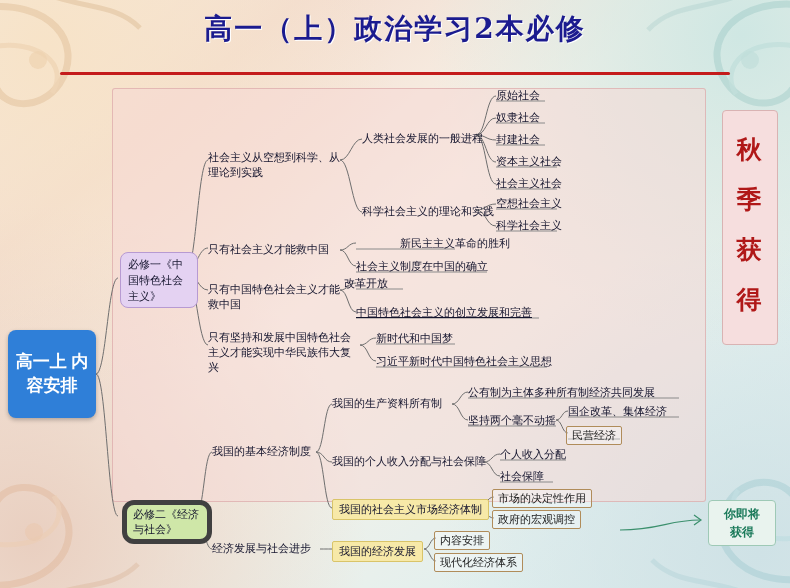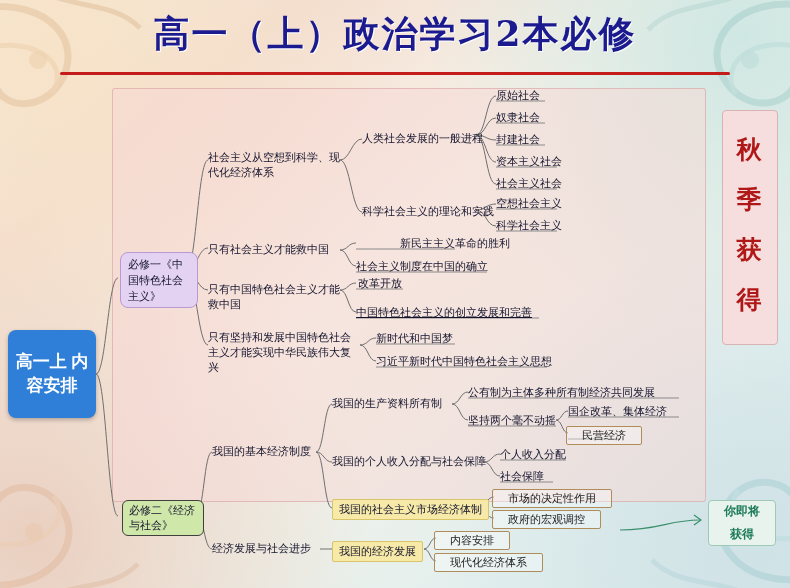--- a/index.html
+++ b/index.html
@@ -18,21 +18,21 @@
   .deco{position:absolute;pointer-events:none;opacity:.55;}
   .deco svg{display:block;}
   .tl{top:-12px;left:-10px;}
   .tr{top:-14px;right:-8px;}
   .bl{bottom:-16px;left:-12px;}
   .br{bottom:-10px;right:-10px;}
 
   .title{
     position:absolute;left:0;right:0;top:10px;text-align:center;
     font-family:"DejaVu Serif","Liberation Serif",serif;
-    font-weight:bold;font-size:36px;color:#1b1b8f;letter-spacing:2px;
+    font-weight:bold;font-size:28px;color:#1b1b8f;letter-spacing:2px;
     text-shadow:1px 1px 0 #fff;
   }
   .title-underline{
     position:absolute;left:60px;width:670px;top:72px;height:3px;
     background:#c41b1b;border-radius:2px;
   }
 
   .panel{
     position:absolute;left:112px;top:88px;width:592px;height:412px;
     background:rgba(246,216,214,0.55);
@@ -41,28 +41,28 @@
   }
 
   .node{
     position:absolute;
     font-size:11px;line-height:15px;color:#1a1a1a;
     white-space:pre-line;
   }
   .plain{color:#14142d;}
   .boxed{
     border:1px solid #b08c5a;background:rgba(255,255,255,.35);
-    padding:1px 15px;border-radius:2px;
+    padding:1px 5px;border-radius:2px;
   }
   .yellow{
     background:#f7e9a8;border:1px solid #d9c469;padding:2px 6px;border-radius:2px;
     color:#14142d;
   }
   .green{
-    background:#cfe7a8;border:1px solid #404040;padding:2px 6px;border-radius:6px;
+    background:#cfe7a8;border:5px solid #404040;padding:2px 6px;border-radius:12px;
     color:#14142d;
   }
   .purple{
     background:#e4d2f2;border:1px solid #b79ad2;padding:3px 7px;border-radius:8px;
     color:#14142d;line-height:16px;
   }
   .left-blue{
     position:absolute;left:8px;top:330px;width:88px;height:88px;
     background:#2f7fd8;border-radius:8px;color:#fff;
     font-weight:bold;font-size:17px;line-height:24px;
@@ -74,21 +74,21 @@
     background:#f6dede;border:1px solid #d9b3b3;border-radius:4px;
     color:#b01818;font-family:"DejaVu Serif","Liberation Serif",serif;
     font-weight:bold;font-size:25px;line-height:50px;text-align:center;
     padding-top:14px;box-sizing:border-box;
     letter-spacing:2px;
   }
   .right-vert span{display:block;}
   .right-bottom{
     position:absolute;right:14px;top:500px;width:66px;height:44px;
     background:#e9f3ee;border:1px solid #9ec9b6;border-radius:4px;
-    color:#1b7a5a;font-size:12px;line-height:23px;font-weight:bold;
+    color:#1b7a5a;font-size:12px;line-height:18px;font-weight:bold;
     display:flex;align-items:center;justify-content:center;text-align:center;
   }
   svg.lines{position:absolute;left:0;top:0;width:790px;height:588px;pointer-events:none;}
   .lines path,.lines line{fill:none;stroke:#6f6f6f;stroke-width:1;}
   .lines .ul{stroke:#8a8a8a;stroke-width:1;}
   .lines .arrow{stroke:#3a8f6c;stroke-width:1.2;}
 </style>
 </head>
 <body>
 
@@ -208,40 +208,40 @@
   <line class="ul" x1="500" y1="460" x2="566" y2="460"></line>
   <line class="ul" x1="500" y1="482" x2="553" y2="482"></line>
 </svg>
 
 <div class="left-blue">高一上
 内容安排</div>
 
 <div class="node purple" style="left:120px;top:252px;width:62px;">必修一《中国特色社会主义》</div>
 <div class="node green" style="left:122px;top:500px;width:68px;">必修二《经济与社会》</div>
 
-<div class="node plain" style="left:208px;top:150px;width:132px;">社会主义从空想到科学、现代化经济体系</div>
+<div class="node plain" style="left:208px;top:150px;width:132px;">社会主义从空想到科学、从理论到实践</div>
 <div class="node plain" style="left:208px;top:242px;width:132px;">只有社会主义才能救中国</div>
 <div class="node plain" style="left:208px;top:282px;width:132px;">只有中国特色社会主义才能救中国</div>
 <div class="node plain" style="left:208px;top:330px;width:152px;">只有坚持和发展中国特色社会主义才能实现中华民族伟大复兴</div>
 
 <div class="node plain" style="left:362px;top:131px;">人类社会发展的一般进程</div>
 <div class="node plain" style="left:362px;top:204px;">科学社会主义的理论和实践</div>
 
 <div class="node plain" style="left:496px;top:88px;">原始社会</div>
 <div class="node plain" style="left:496px;top:110px;">奴隶社会</div>
 <div class="node plain" style="left:496px;top:132px;">封建社会</div>
 <div class="node plain" style="left:496px;top:154px;">资本主义社会</div>
 <div class="node plain" style="left:496px;top:176px;">社会主义社会</div>
 <div class="node plain" style="left:496px;top:196px;">空想社会主义</div>
 <div class="node plain" style="left:496px;top:218px;">科学社会主义</div>
 
 <div class="node plain" style="left:356px;top:236px;margin-left:44px;">新民主主义革命的胜利</div>
 <div class="node plain" style="left:356px;top:259px;">社会主义制度在中国的确立</div>
 
-<div class="node plain" style="left:358px;top:276px;">改革开放</div>
+<div class="node plain" style="left:344px;top:276px;">改革开放</div>
 <div class="node plain" style="left:356px;top:305px;text-decoration:underline;">中国特色社会主义的创立发展和完善</div>
 
 <div class="node plain" style="left:376px;top:331px;text-align:right;">新时代和中国梦</div>
 <div class="node plain" style="left:376px;top:354px;">习近平新时代中国特色社会主义思想</div>
 
 <div class="node plain" style="left:212px;top:444px;">我国的基本经济制度</div>
 <div class="node plain" style="left:212px;top:541px;">经济发展与社会进步</div>
 
 <div class="node plain" style="left:332px;top:396px;">我国的生产资料所有制</div>
 <div class="node plain" style="left:332px;top:454px;">我国的个人收入分配与社会保障</div>

